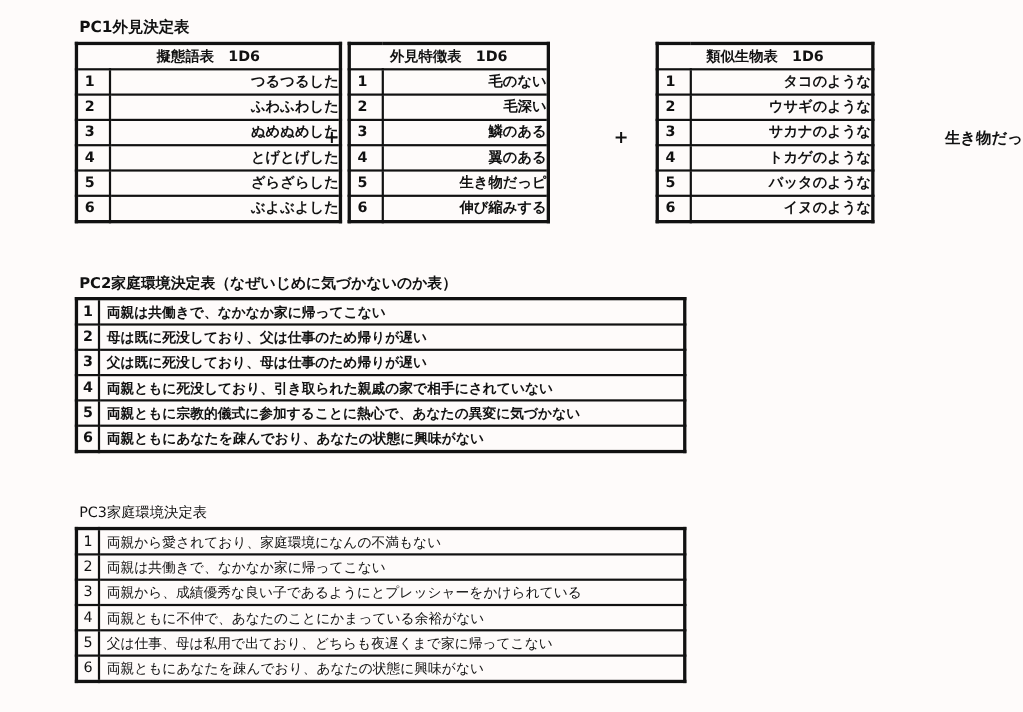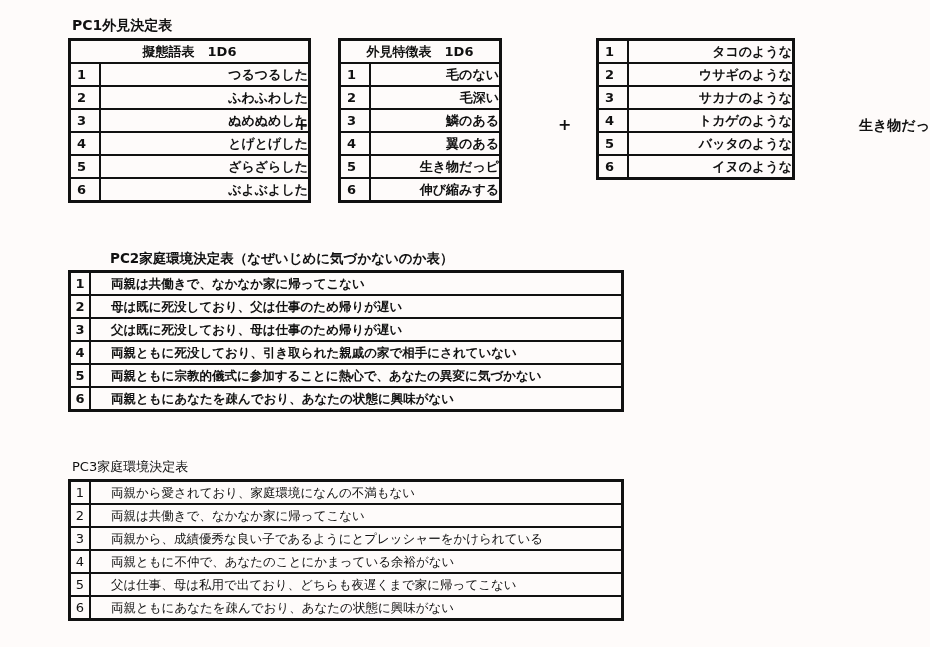--- a/index.html
+++ b/index.html
@@ -14,21 +14,21 @@
   table.dtab {
     position:absolute; border-collapse:collapse; border:3px solid #111; background:#fefbfa;
   }
   table.dtab td, table.dtab th {
     border:2px solid #111; padding:0; height:21px; font-size:13px; line-height:21px;
   }
   table.small th { font-weight:bold; text-align:center; }
   table.small td.num { width:22px; text-align:left; padding-left:6px; font-weight:bold; }
   table.small td.val { text-align:right; font-weight:bold; }
   table.wide td.num { width:18px; text-align:center; font-weight:bold; font-size:13px; }
-  table.wide td.val { text-align:left; padding-left:20px; font-weight:bold; font-size:12.5px; }
+  table.wide td.val { text-align:left; padding-left:6px; font-weight:bold; font-size:12.5px; }
   table.wide.thin td.num, table.wide.thin td.val { font-weight:normal; }
   .plus { position:absolute; font-size:16px; font-weight:bold; }
   .exclaim { position:absolute; font-size:14px; font-weight:bold; white-space:nowrap; }
 </style>
 </head>
 <body>
 
 <div class="title" style="left:72px;top:16px;">PC1外見決定表</div>
 
 <table class="dtab small" style="left:68px;top:38px;width:243px;">
@@ -58,21 +58,21 @@
       </tr>
   <tr>
         <td class="num">6</td>
         <td class="val">ぶよぶよした</td>
       </tr>
 </tbody>
   </table>
 
 <div class="plus" style="left:295px;top:115px;">+</div>
 
-<table class="dtab small" style="left:338px;top:38px;width:164px;">
+<table class="dtab small" style="left:316px;top:38px;width:184px;">
   <tbody>
       <tr>
         <th colspan="2">外見特徴表　1D6</th>
       </tr>
   <tr>
         <td class="num">1</td>
         <td class="val">毛のない</td>
       </tr>
   <tr>
         <td class="num">2</td>
@@ -94,20 +94,23 @@
         <td class="num">6</td>
         <td class="val">伸び縮みする</td>
       </tr>
 </tbody>
   </table>
 
 <div class="plus" style="left:558px;top:115px;">+</div>
 
 <table class="dtab small" style="left:596px;top:38px;width:199px;">
   <tbody>
+      <tr>
+        <th colspan="2">類似生物表　1D6</th>
+      </tr>
   <tr>
         <td class="num">1</td>
         <td class="val">タコのような</td>
       </tr>
   <tr>
         <td class="num">2</td>
         <td class="val">ウサギのような</td>
       </tr>
   <tr>
         <td class="num">3</td>
@@ -123,21 +126,21 @@
       </tr>
   <tr>
         <td class="num">6</td>
         <td class="val">イヌのような</td>
       </tr>
 </tbody>
   </table>
 
 <div class="exclaim" style="left:859px;top:117px;">生き物だっピ！</div>
 
-<div class="title" style="left:72px;top:249px;font-size:13.5px;margin-left:38px;">PC2家庭環境決定表（なぜいじめに気づかないのか表）</div>
+<div class="title" style="left:72px;top:249px;font-size:13.5px;">PC2家庭環境決定表（なぜいじめに気づかないのか表）</div>
 
 <table class="dtab wide" style="left:68px;top:270px;width:556px;">
   <tbody>
       <tr>
         <td class="num">1</td>
         <td class="val">両親は共働きで、なかなか家に帰ってこない</td>
       </tr>
   <tr>
         <td class="num">2</td>
         <td class="val">母は既に死没しており、父は仕事のため帰りが遅い</td>

